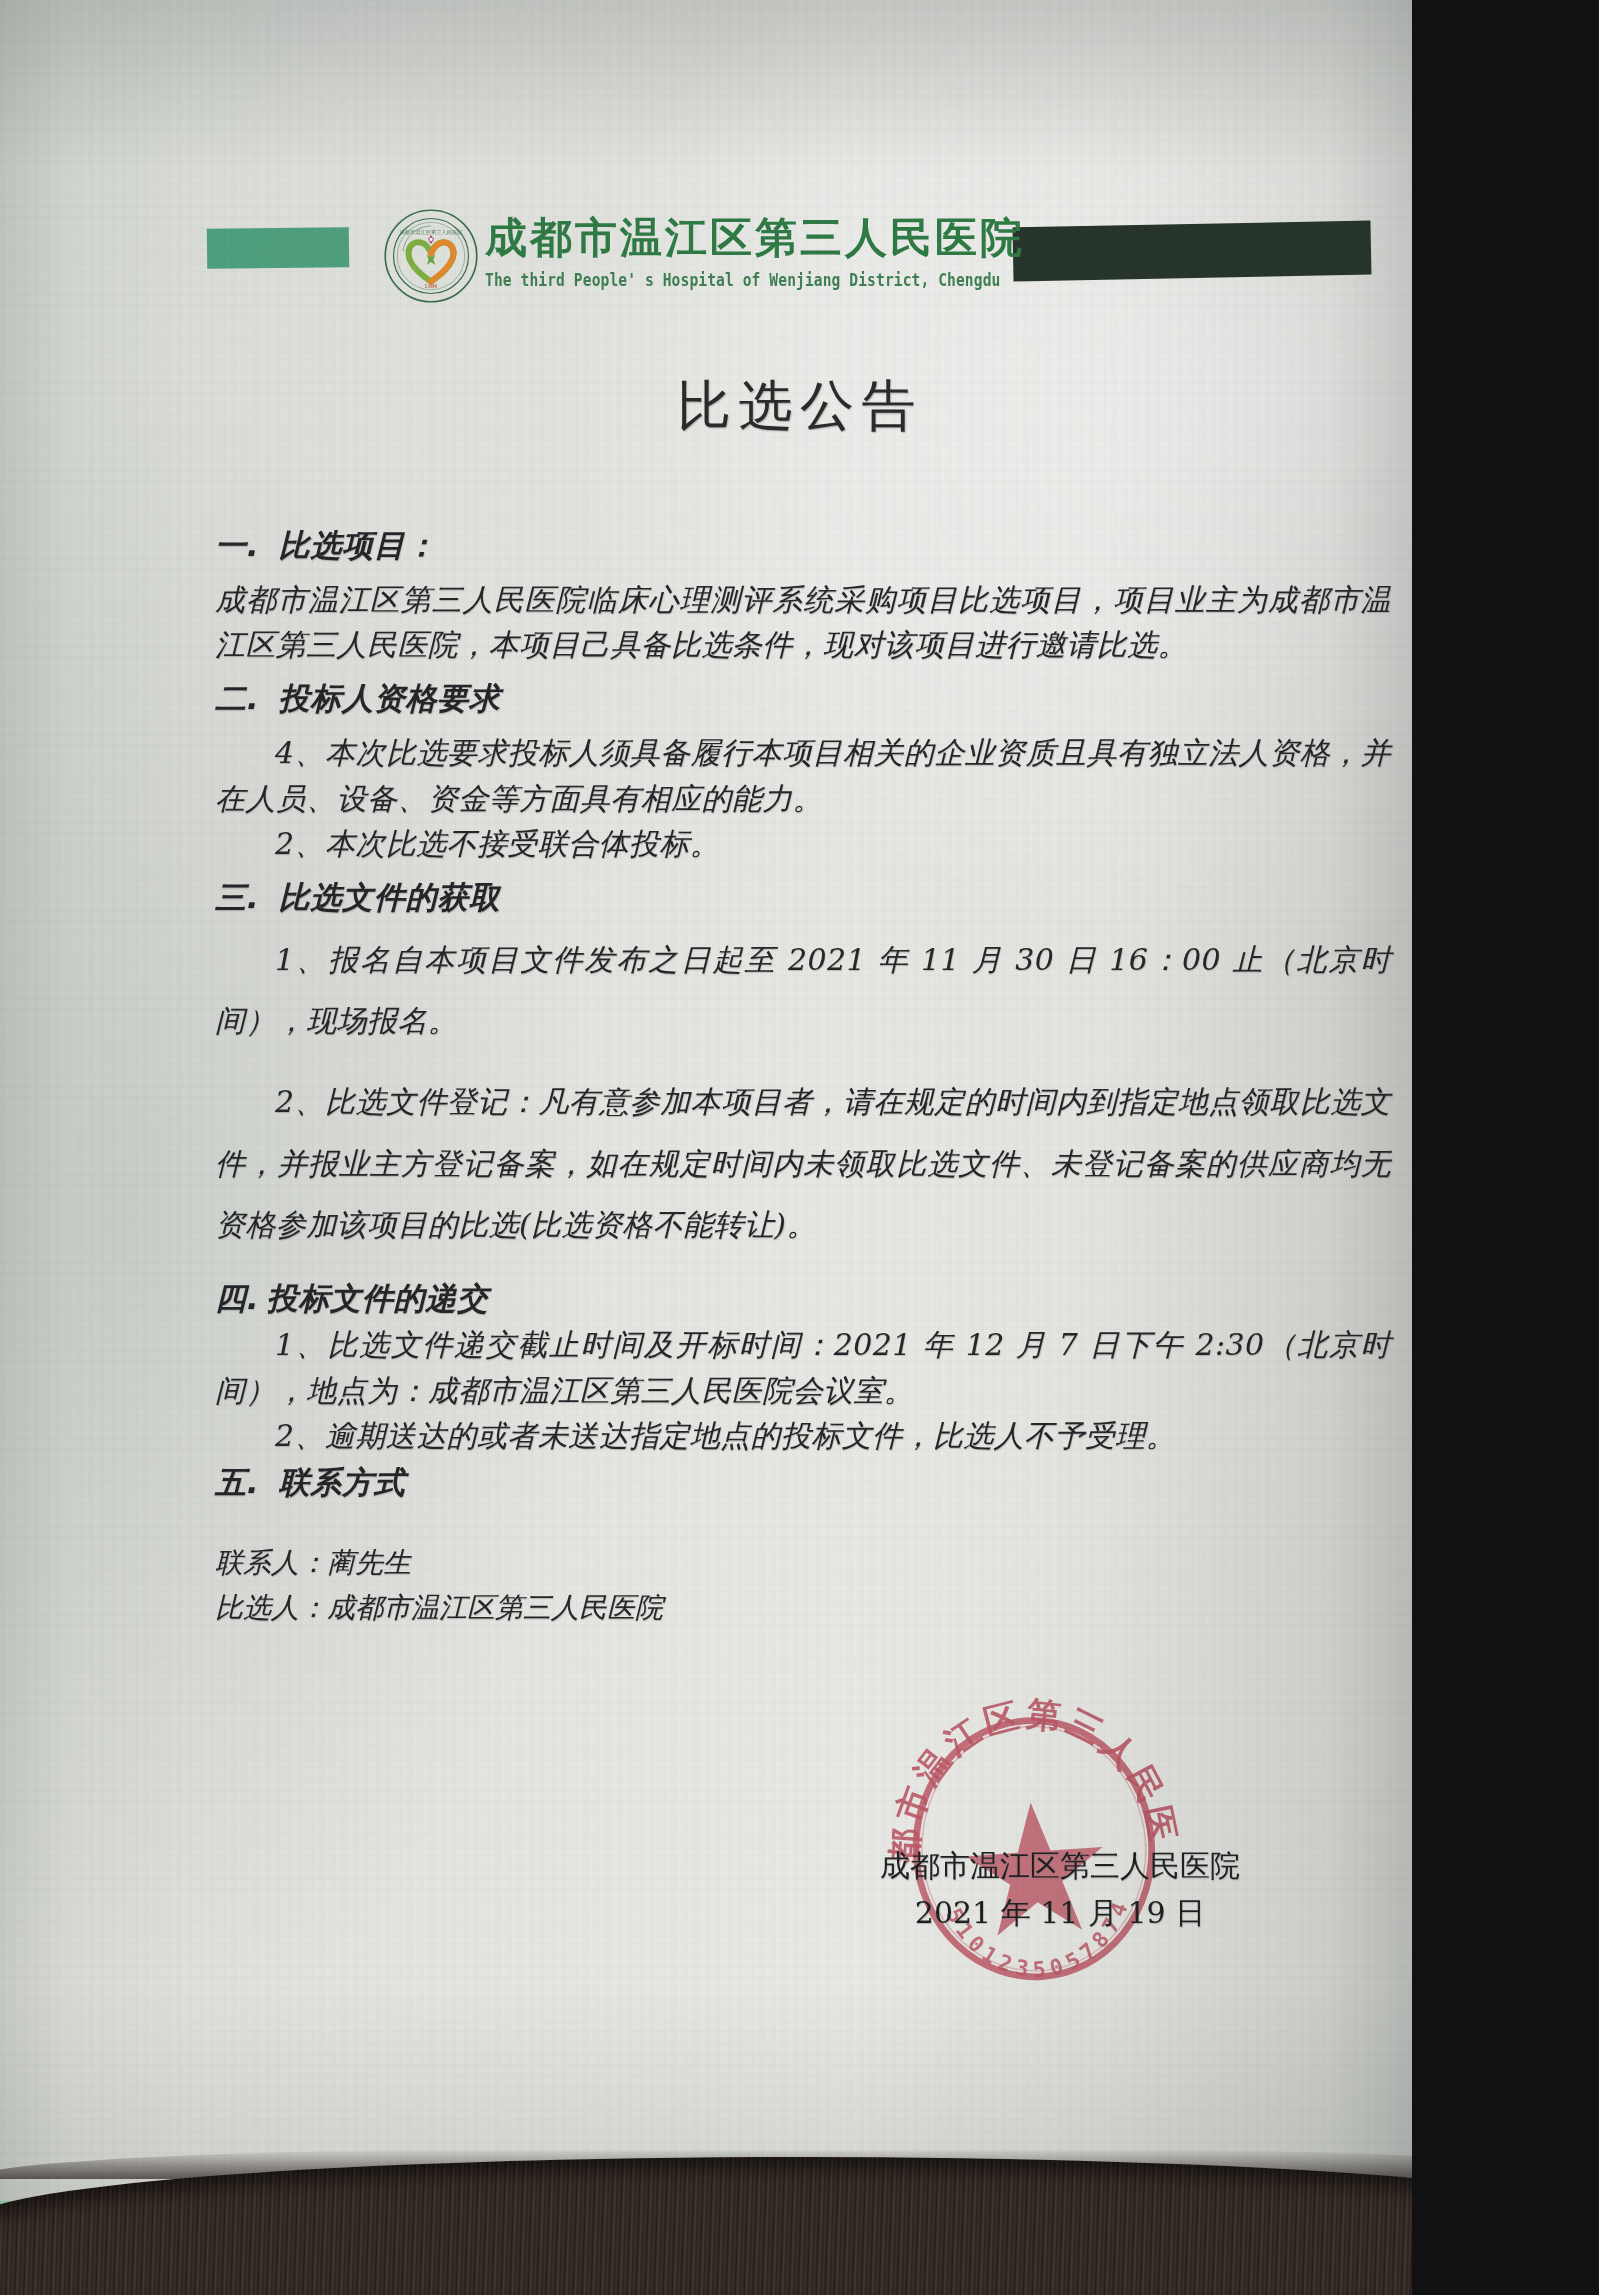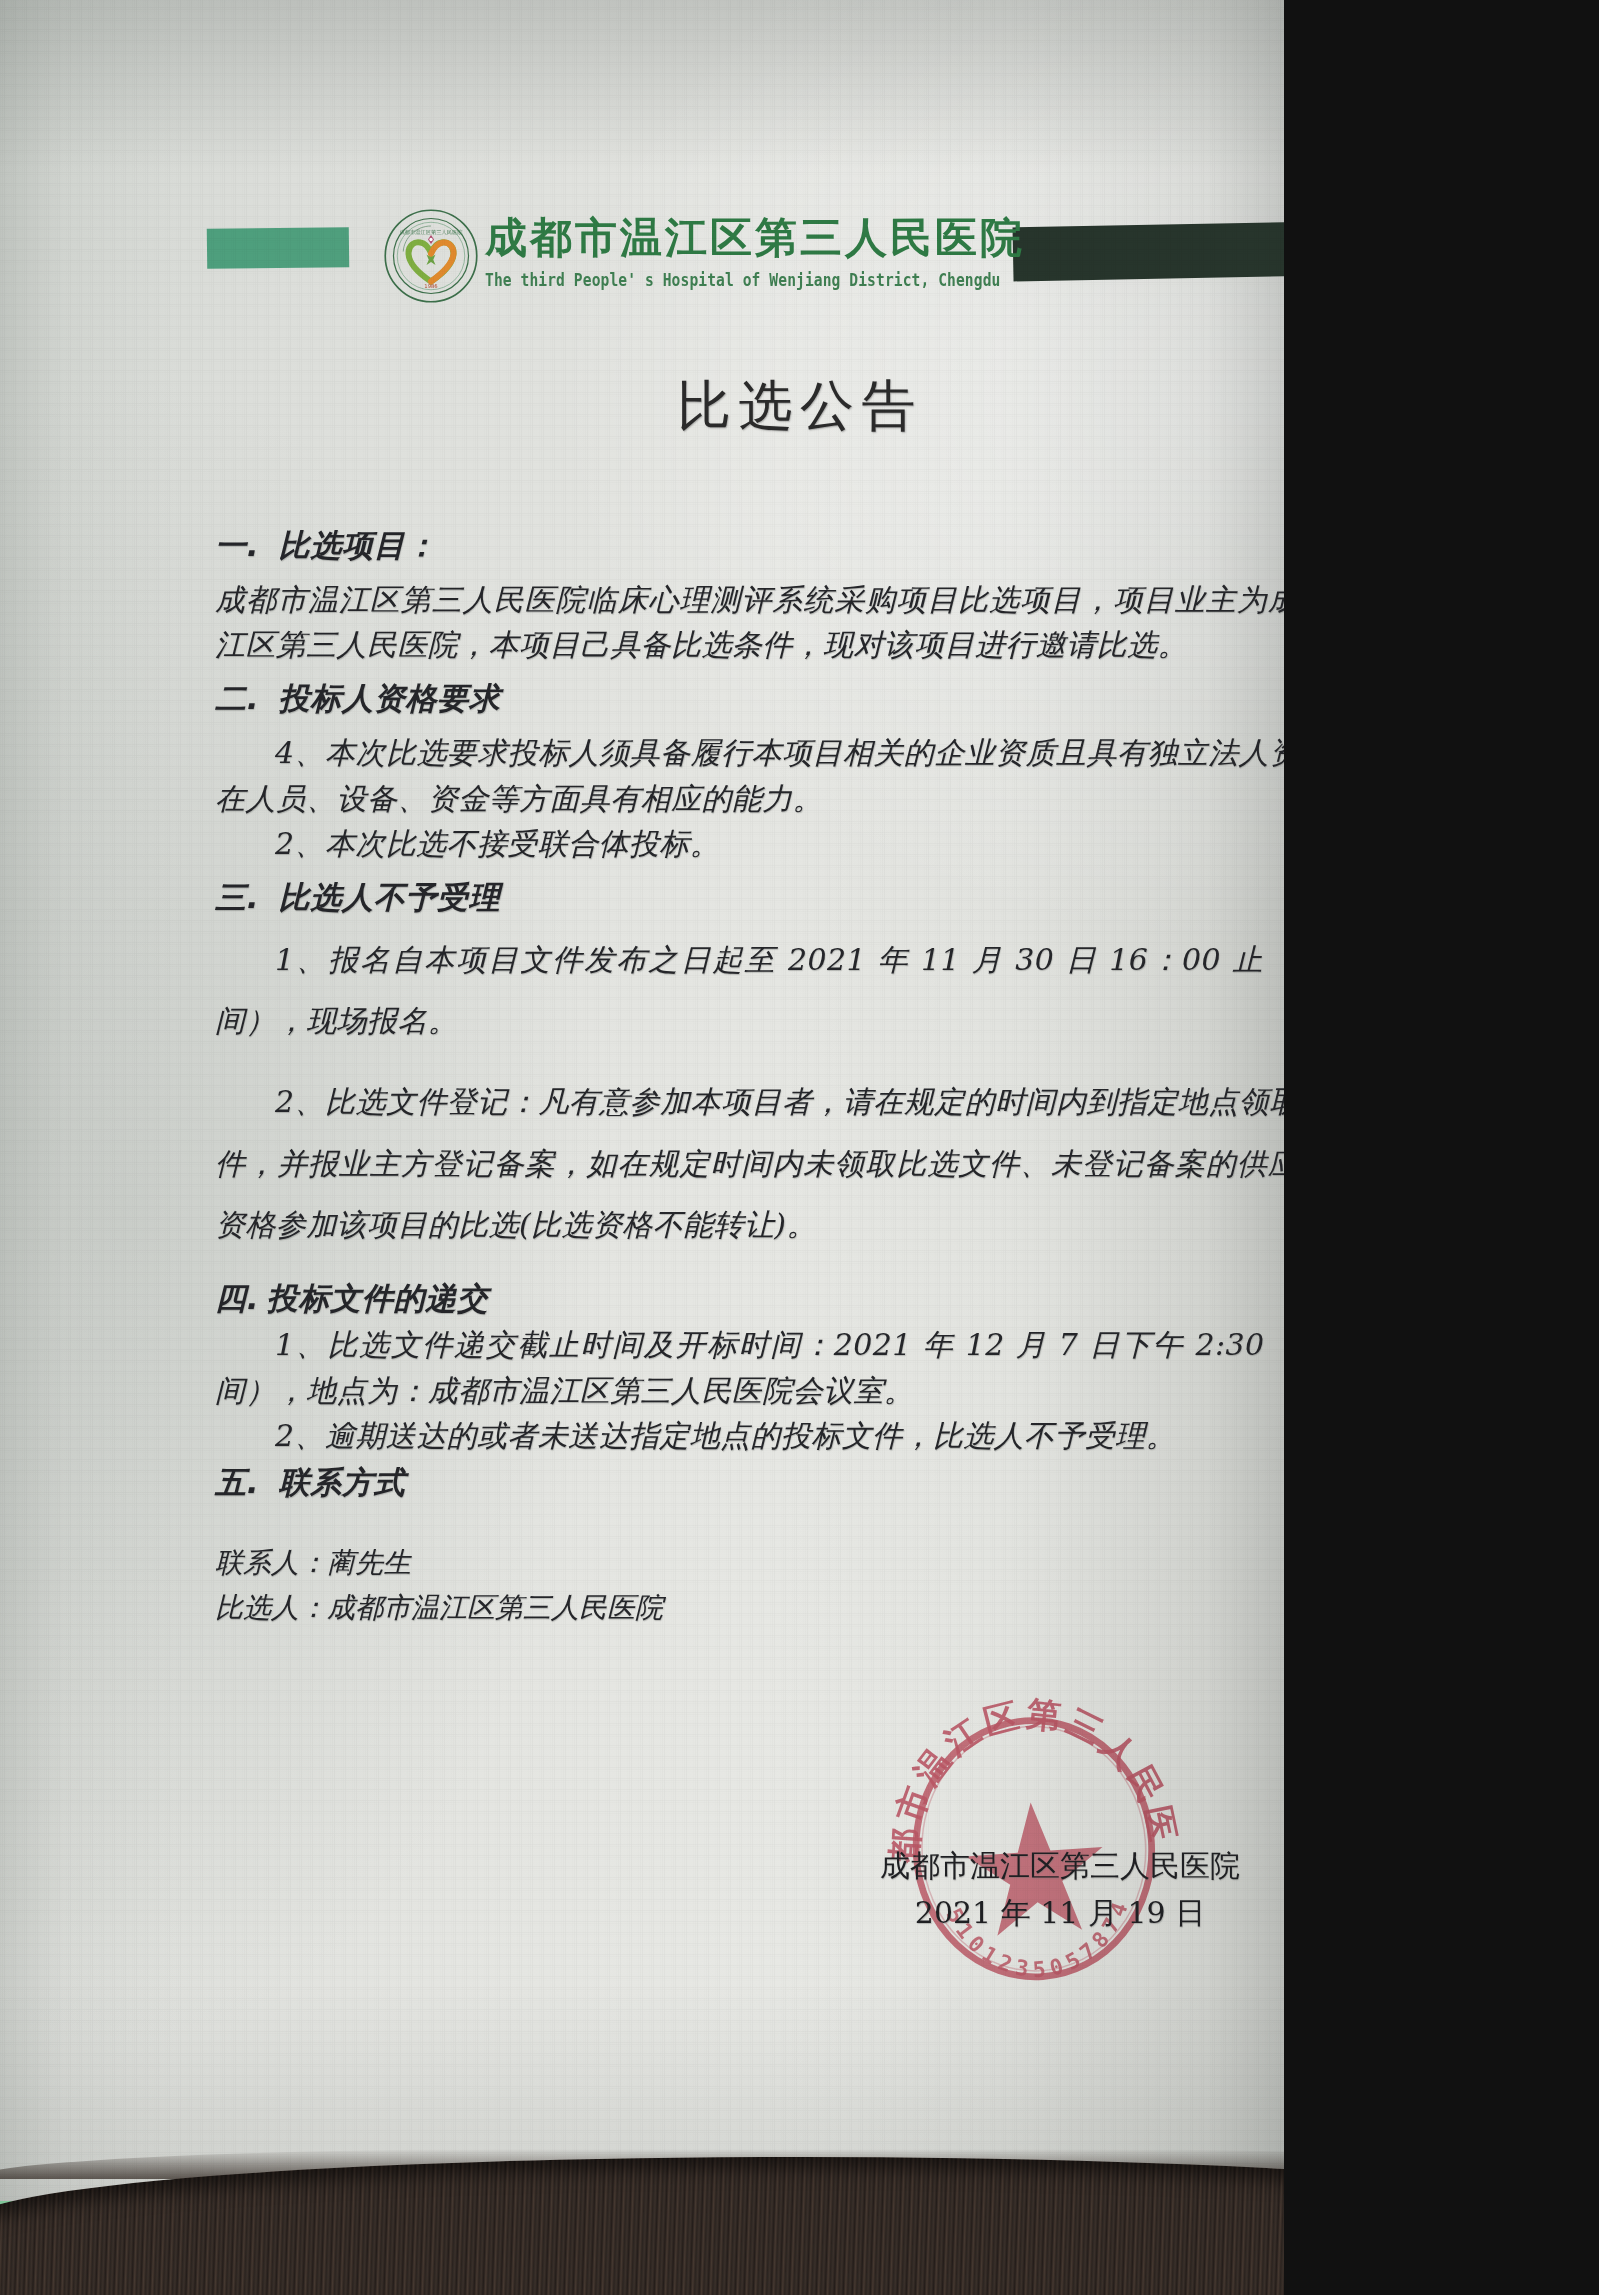--- a/index.html
+++ b/index.html
@@ -2,21 +2,21 @@
 <html style="font-size:12px"><head>
 <meta charset="utf-8">
 <style>
   html, body {
     margin: 0;
     padding: 0;
     background: #111;
   }
   #page {
     position: relative;
-    width: 1284px;
+    width: 1412px;
     height: 2295px;
     overflow: hidden;
     font-family: "Liberation Serif", "DejaVu Serif", serif;
     background: #86efac;
   }
 
   
   .paper {
     position: absolute;
     left: 0;
@@ -284,21 +284,21 @@
       <div class="sp-s"></div>
       <p class="h2">
         <span class="num">二.</span><span>投标人资格要求</span>
       </p>
       <div class="sp-s"></div>
       <p class="para indent">4、本次比选要求投标人须具备履行本项目相关的企业资质且具有独立法人资格，并在人员、设备、资金等方面具有相应的能力。</p>
       <p class="para indent">2、本次比选不接受联合体投标。</p>
 
       <div class="sp-s"></div>
       <p class="h2">
-        <span class="num">三.</span><span>比选人不予受理</span>
+        <span class="num">三.</span><span>比选文件的获取</span>
       </p>
       <div class="sp-s"></div>
       <p class="para indent loose">1、报名自本项目文件发布之日起至 2021 年 11 月 30 日 16：00 止（北京时间），现场报名。</p>
       <div class="sp-m"></div>
       <p class="para indent loose">2、比选文件登记：凡有意参加本项目者，请在规定的时间内到指定地点领取比选文件，并报业主方登记备案，如在规定时间内未领取比选文件、未登记备案的供应商均无资格参加该项目的比选(比选资格不能转让)。</p>
 
       <div class="sp-m"></div>
       <p class="h2 tight">
         <span class="num">四.</span><span>投标文件的递交</span>
       </p>

